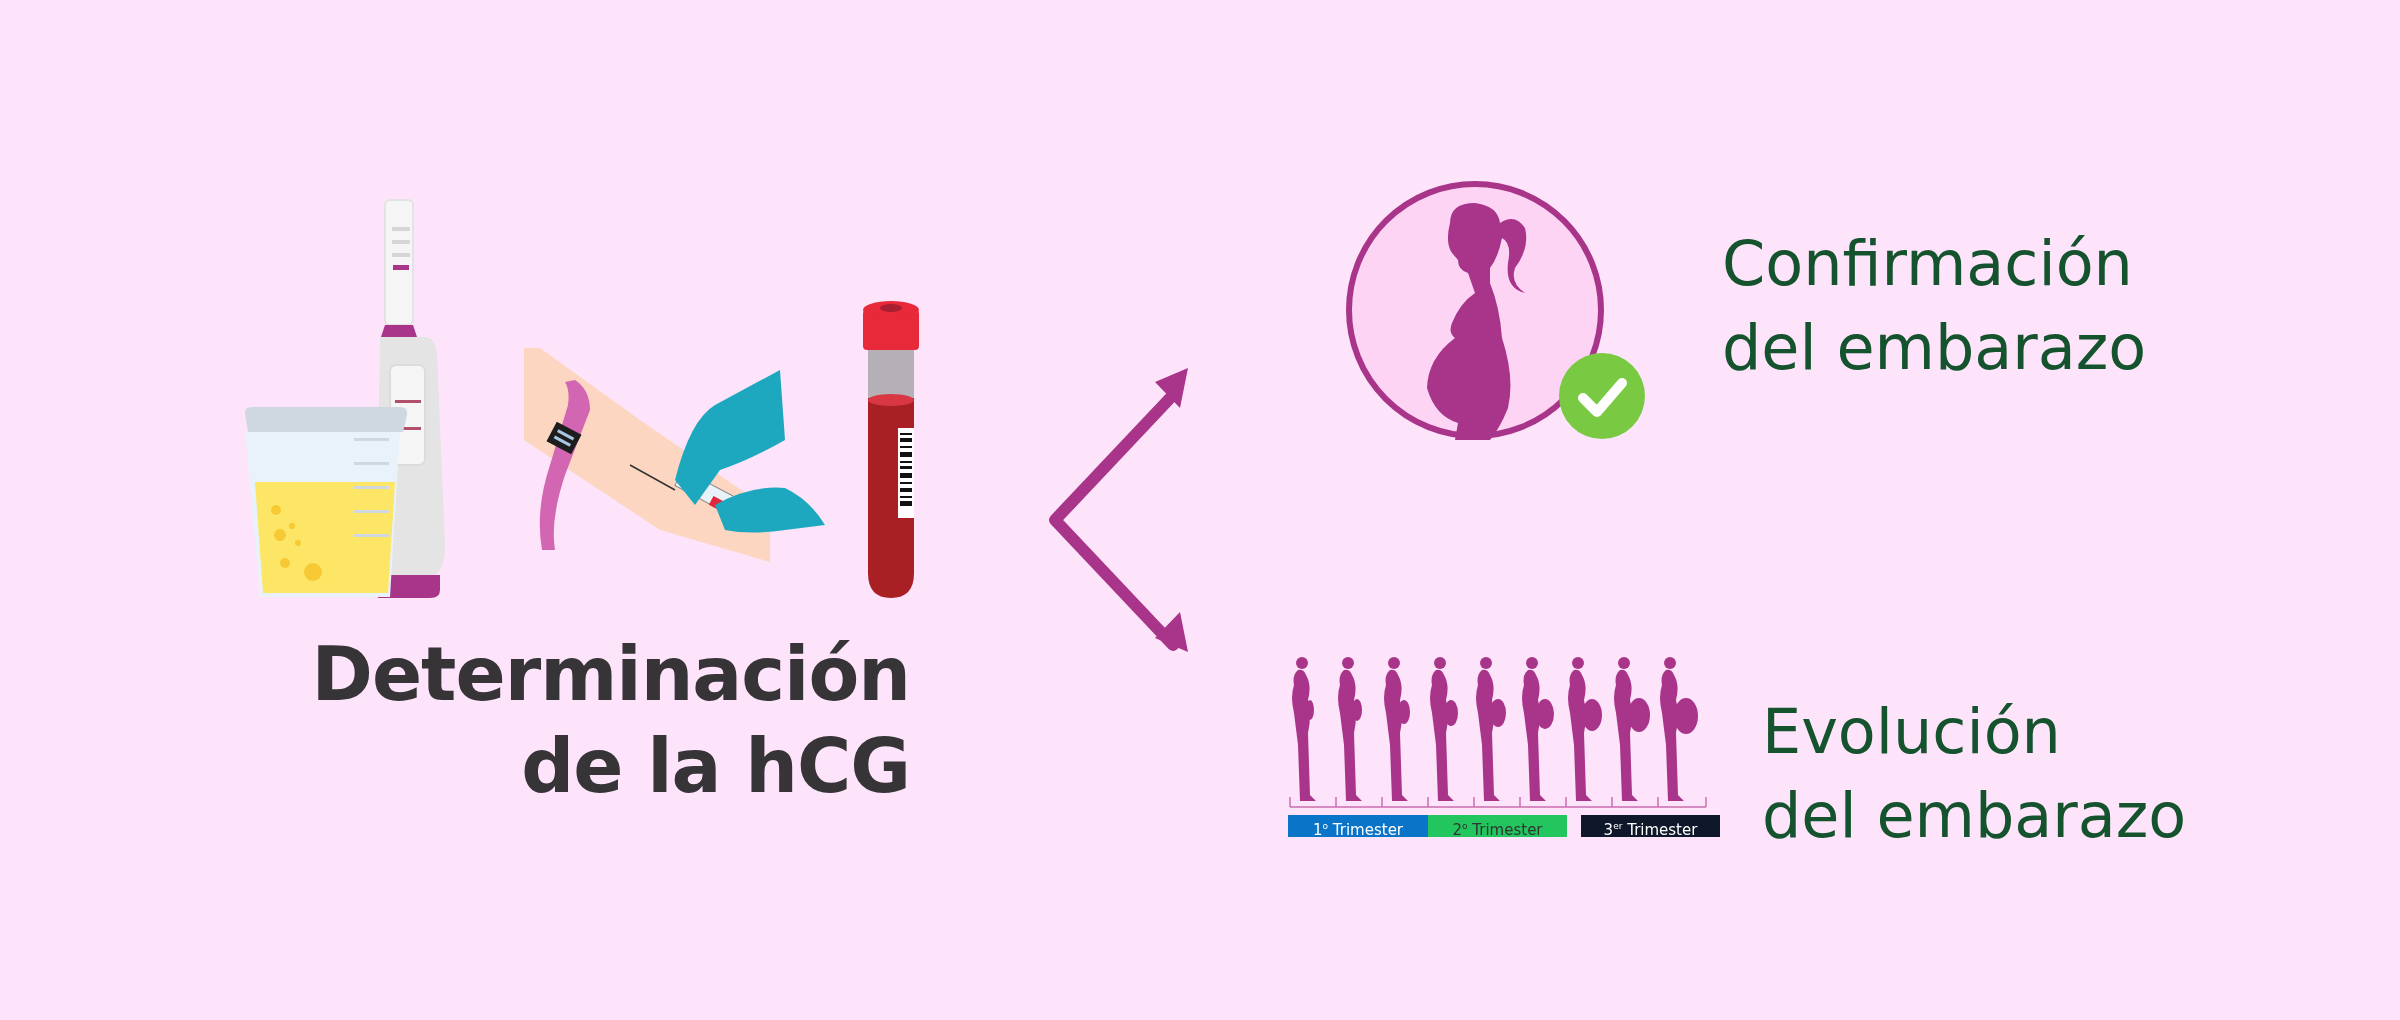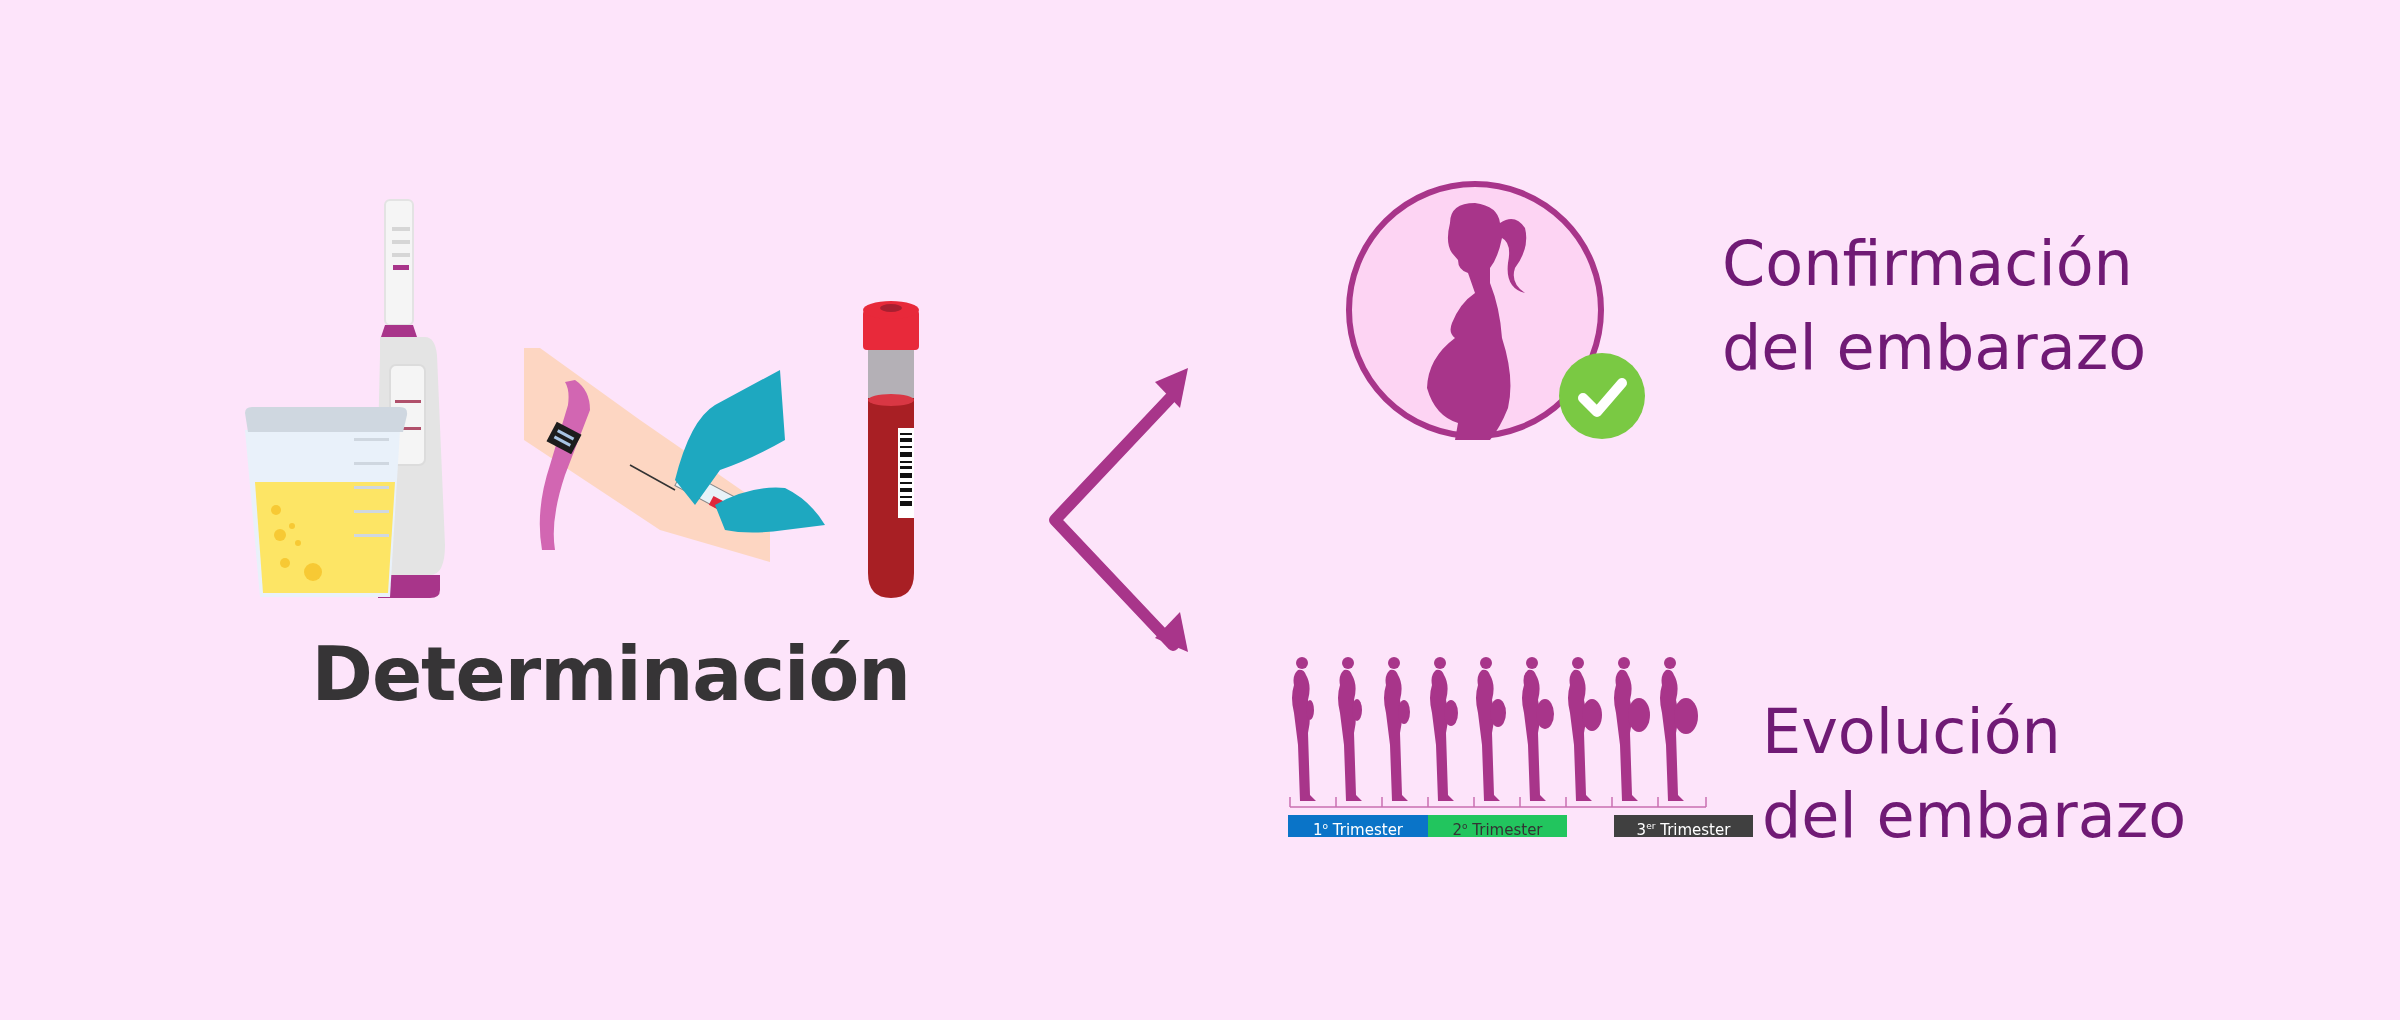--- a/index.html
+++ b/index.html
@@ -1,19 +1,19 @@
 <!DOCTYPE html>
 <html><head>
 <meta charset="utf-8">
 <style>
   html,body{margin:0;padding:0;}
   body{width:2400px;height:1020px;background:#fde4fa;position:relative;overflow:hidden;font-family:"DejaVu Sans","Liberation Sans",sans-serif;}
   .abs{position:absolute;}
   .title{left:250px;top:628px;width:660px;text-align:right;font-weight:bold;font-size:74px;line-height:92px;color:#363436;letter-spacing:-1px;}
-  .label{font-size:62px;line-height:84px;color:#701a75;}
+  .label{font-size:62px;line-height:84px;color:#14532d;}
   .lbl1{left:1722px;top:222px;}
   .lbl2{left:1762px;top:690px;}
   .tri{top:815px;height:22px;font-size:15px;line-height:22px;text-align:center;}
   .tri sup{font-size:9px;}
 </style>
 </head>
 <body>
 
 <svg class="abs" style="left:230px;top:195px;" width="220" height="405" viewBox="0 0 220 405">
 
@@ -78,20 +78,21 @@
       <rect x="40" y="198" width="12" height="2"></rect>
     <rect x="40" y="203" width="12" height="5"></rect>
   </g>
   <rect x="3" y="12" width="56" height="40" rx="4" fill="#e8293a"></rect>
   <ellipse cx="31" cy="12" rx="28" ry="9" fill="#e8293a"></ellipse>
   <ellipse cx="31" cy="10" rx="11" ry="4" fill="#a81f30"></ellipse>
 </svg>
 
 <div class="abs title">
   <div>Determinación</div>
+  <div>de la hCG</div>
 </div>
 
 <svg class="abs" style="left:1040px;top:360px;" width="160" height="300" viewBox="0 0 160 300">
   <polyline points="133,35 15,160 133,285" fill="none" stroke="#a8358a" stroke-width="12" stroke-linejoin="round" stroke-linecap="round"></polyline>
   <polygon points="148,8 115,22 140,48" fill="#a8358a"></polygon>
   <polygon points="148,292 115,278 140,252" fill="#a8358a"></polygon>
 </svg>
 
 <svg class="abs" style="left:1340px;top:178px;" width="310" height="270" viewBox="0 0 310 270">
   <circle cx="135" cy="132" r="126" fill="#fdd4f3" stroke="#a8358a" stroke-width="6"></circle>
@@ -146,20 +147,20 @@
       <line x1="418" y1="142" x2="418" y2="152"></line>
   </g>
 </svg>
 
 <div class="abs tri" style="left:1288px;width:140px;background:#0a74c8;color:#fff;">
   <span>1</span><sup>o</sup> <span>Trimester</span>
 </div>
 <div class="abs tri" style="left:1428px;width:139px;background:#22c55e;color:#333;">
   <span>2</span><sup>o</sup> <span>Trimester</span>
 </div>
-<div class="abs tri" style="left:1614px;width:139px;background:#404040;color:#fff;">
+<div class="abs tri" style="left:1581px;width:139px;background:#0f172a;color:#fff;">
   <span>3</span><sup>er</sup> <span>Trimester</span>
 </div>
 
 <div class="abs label lbl2">
   <div>Evolución</div>
   <div>del embarazo</div>
 </div>
 
 </body></html>

